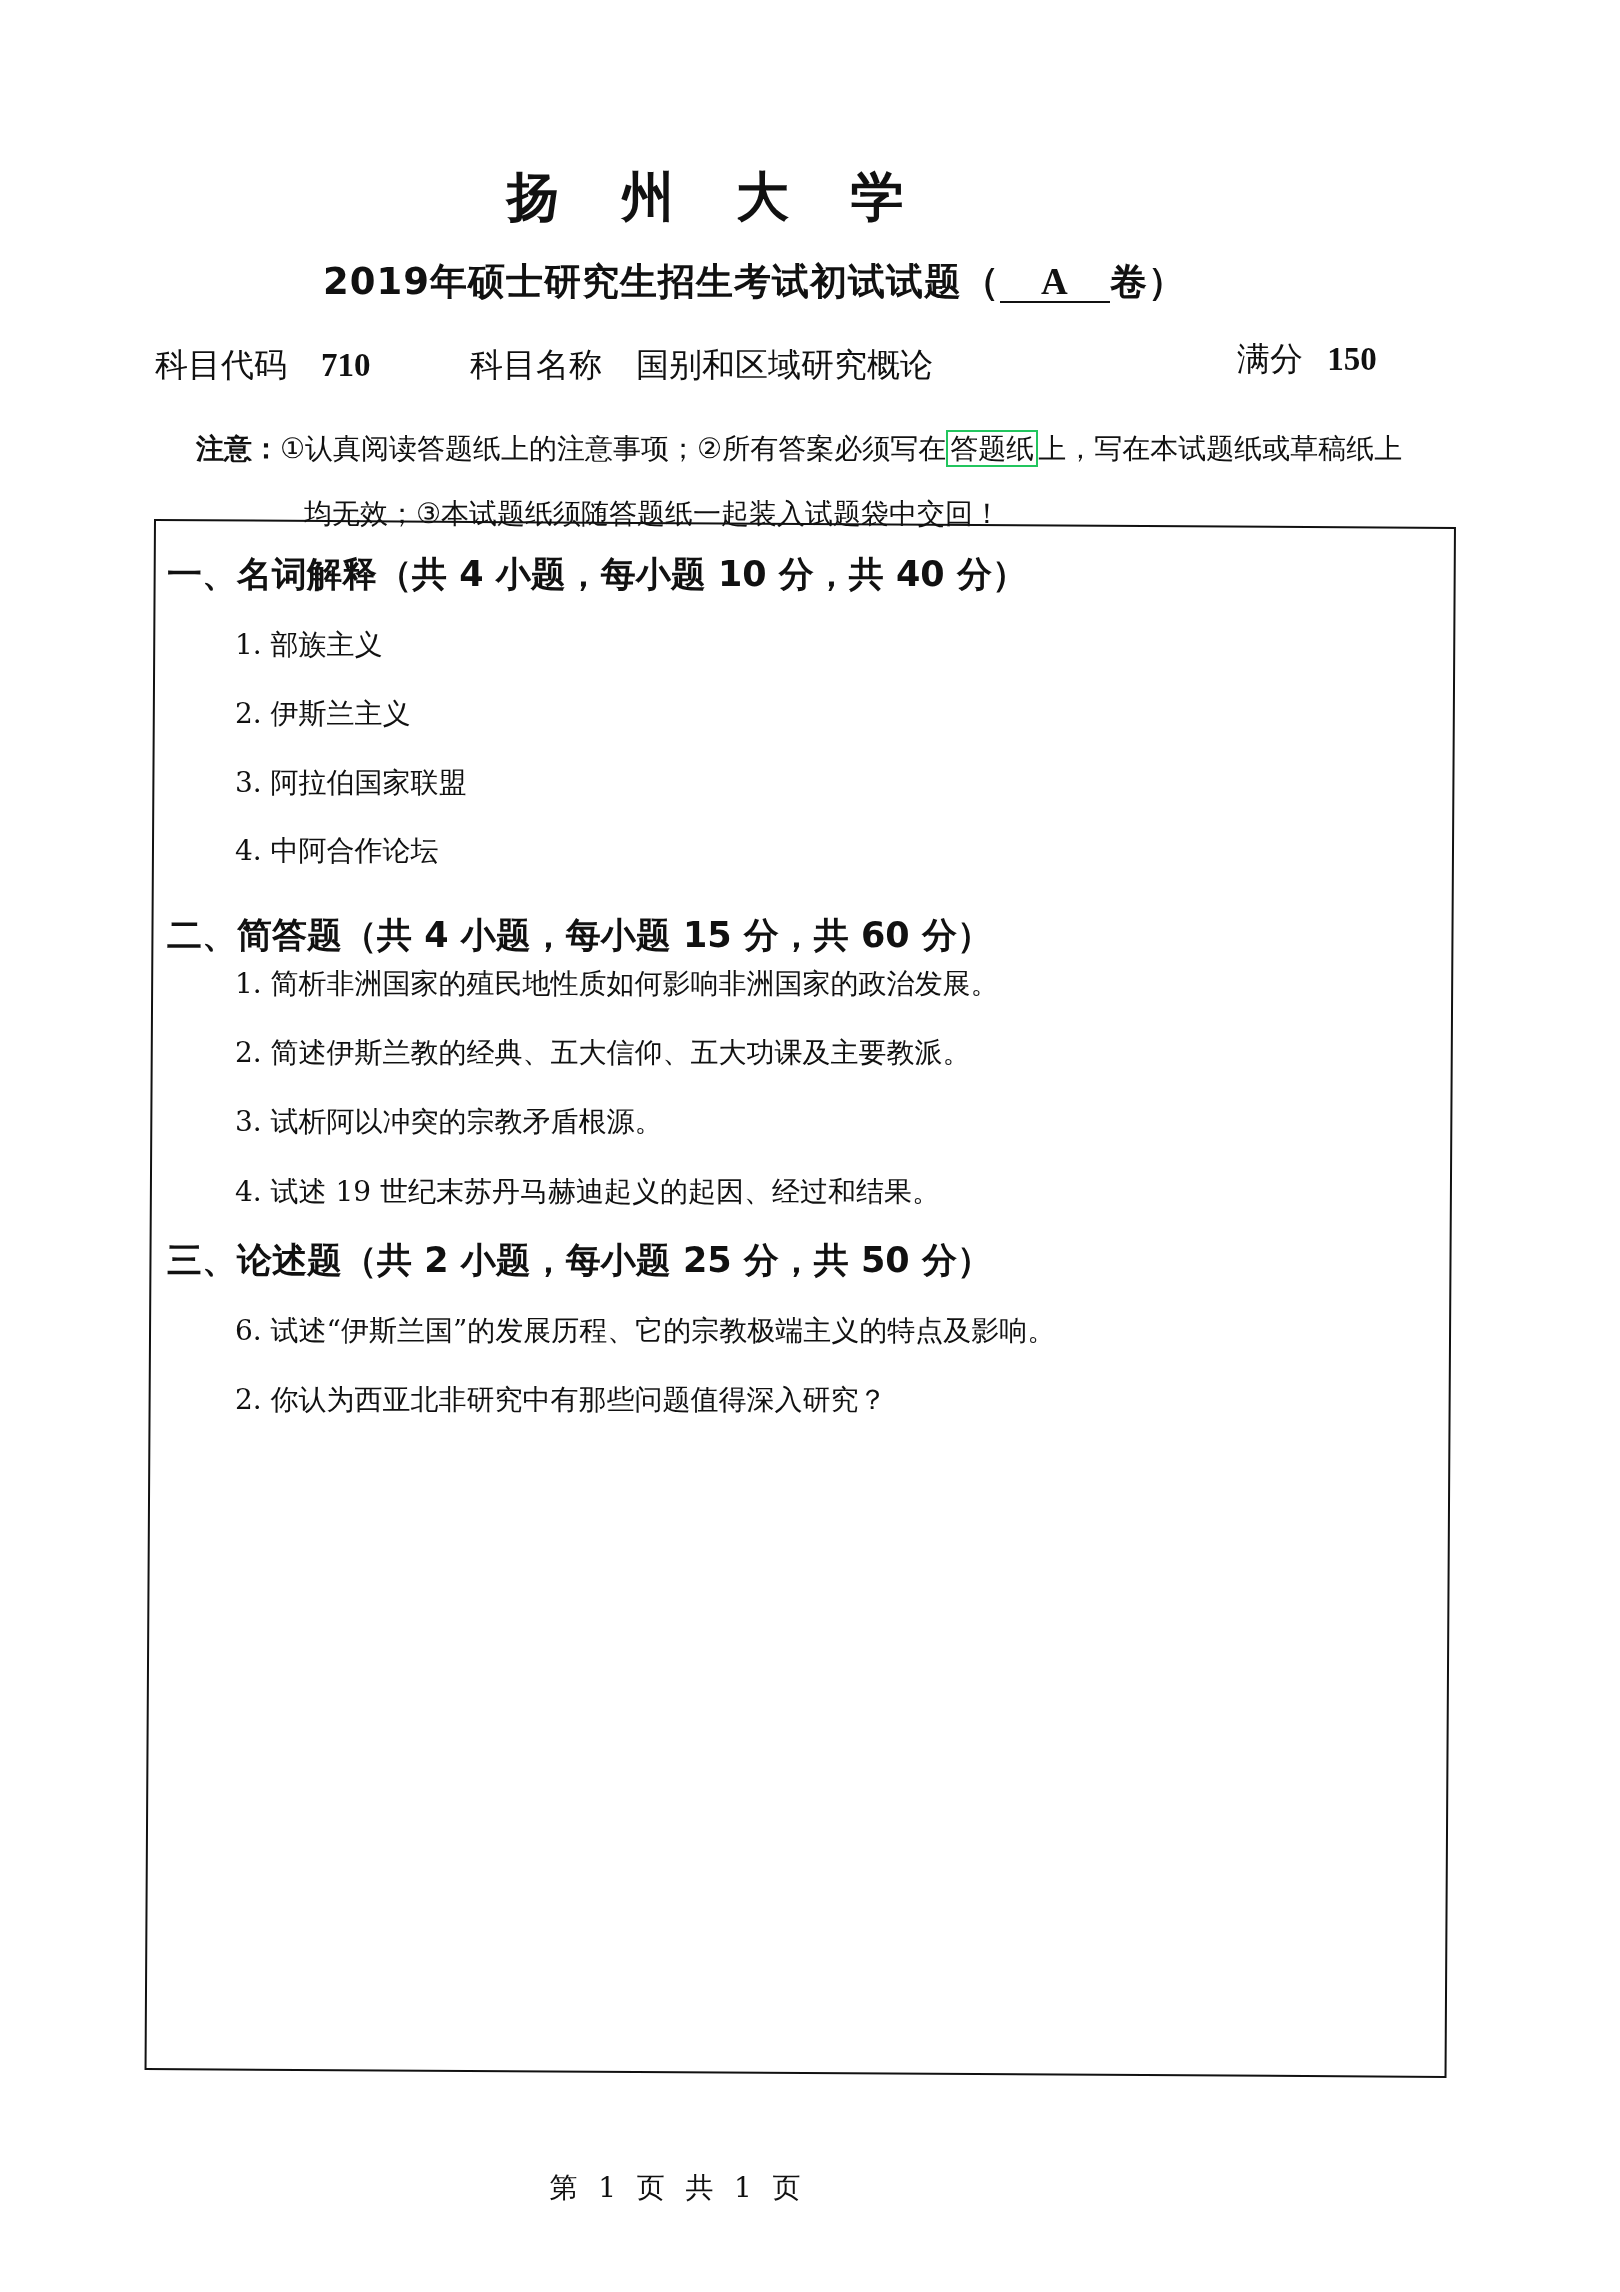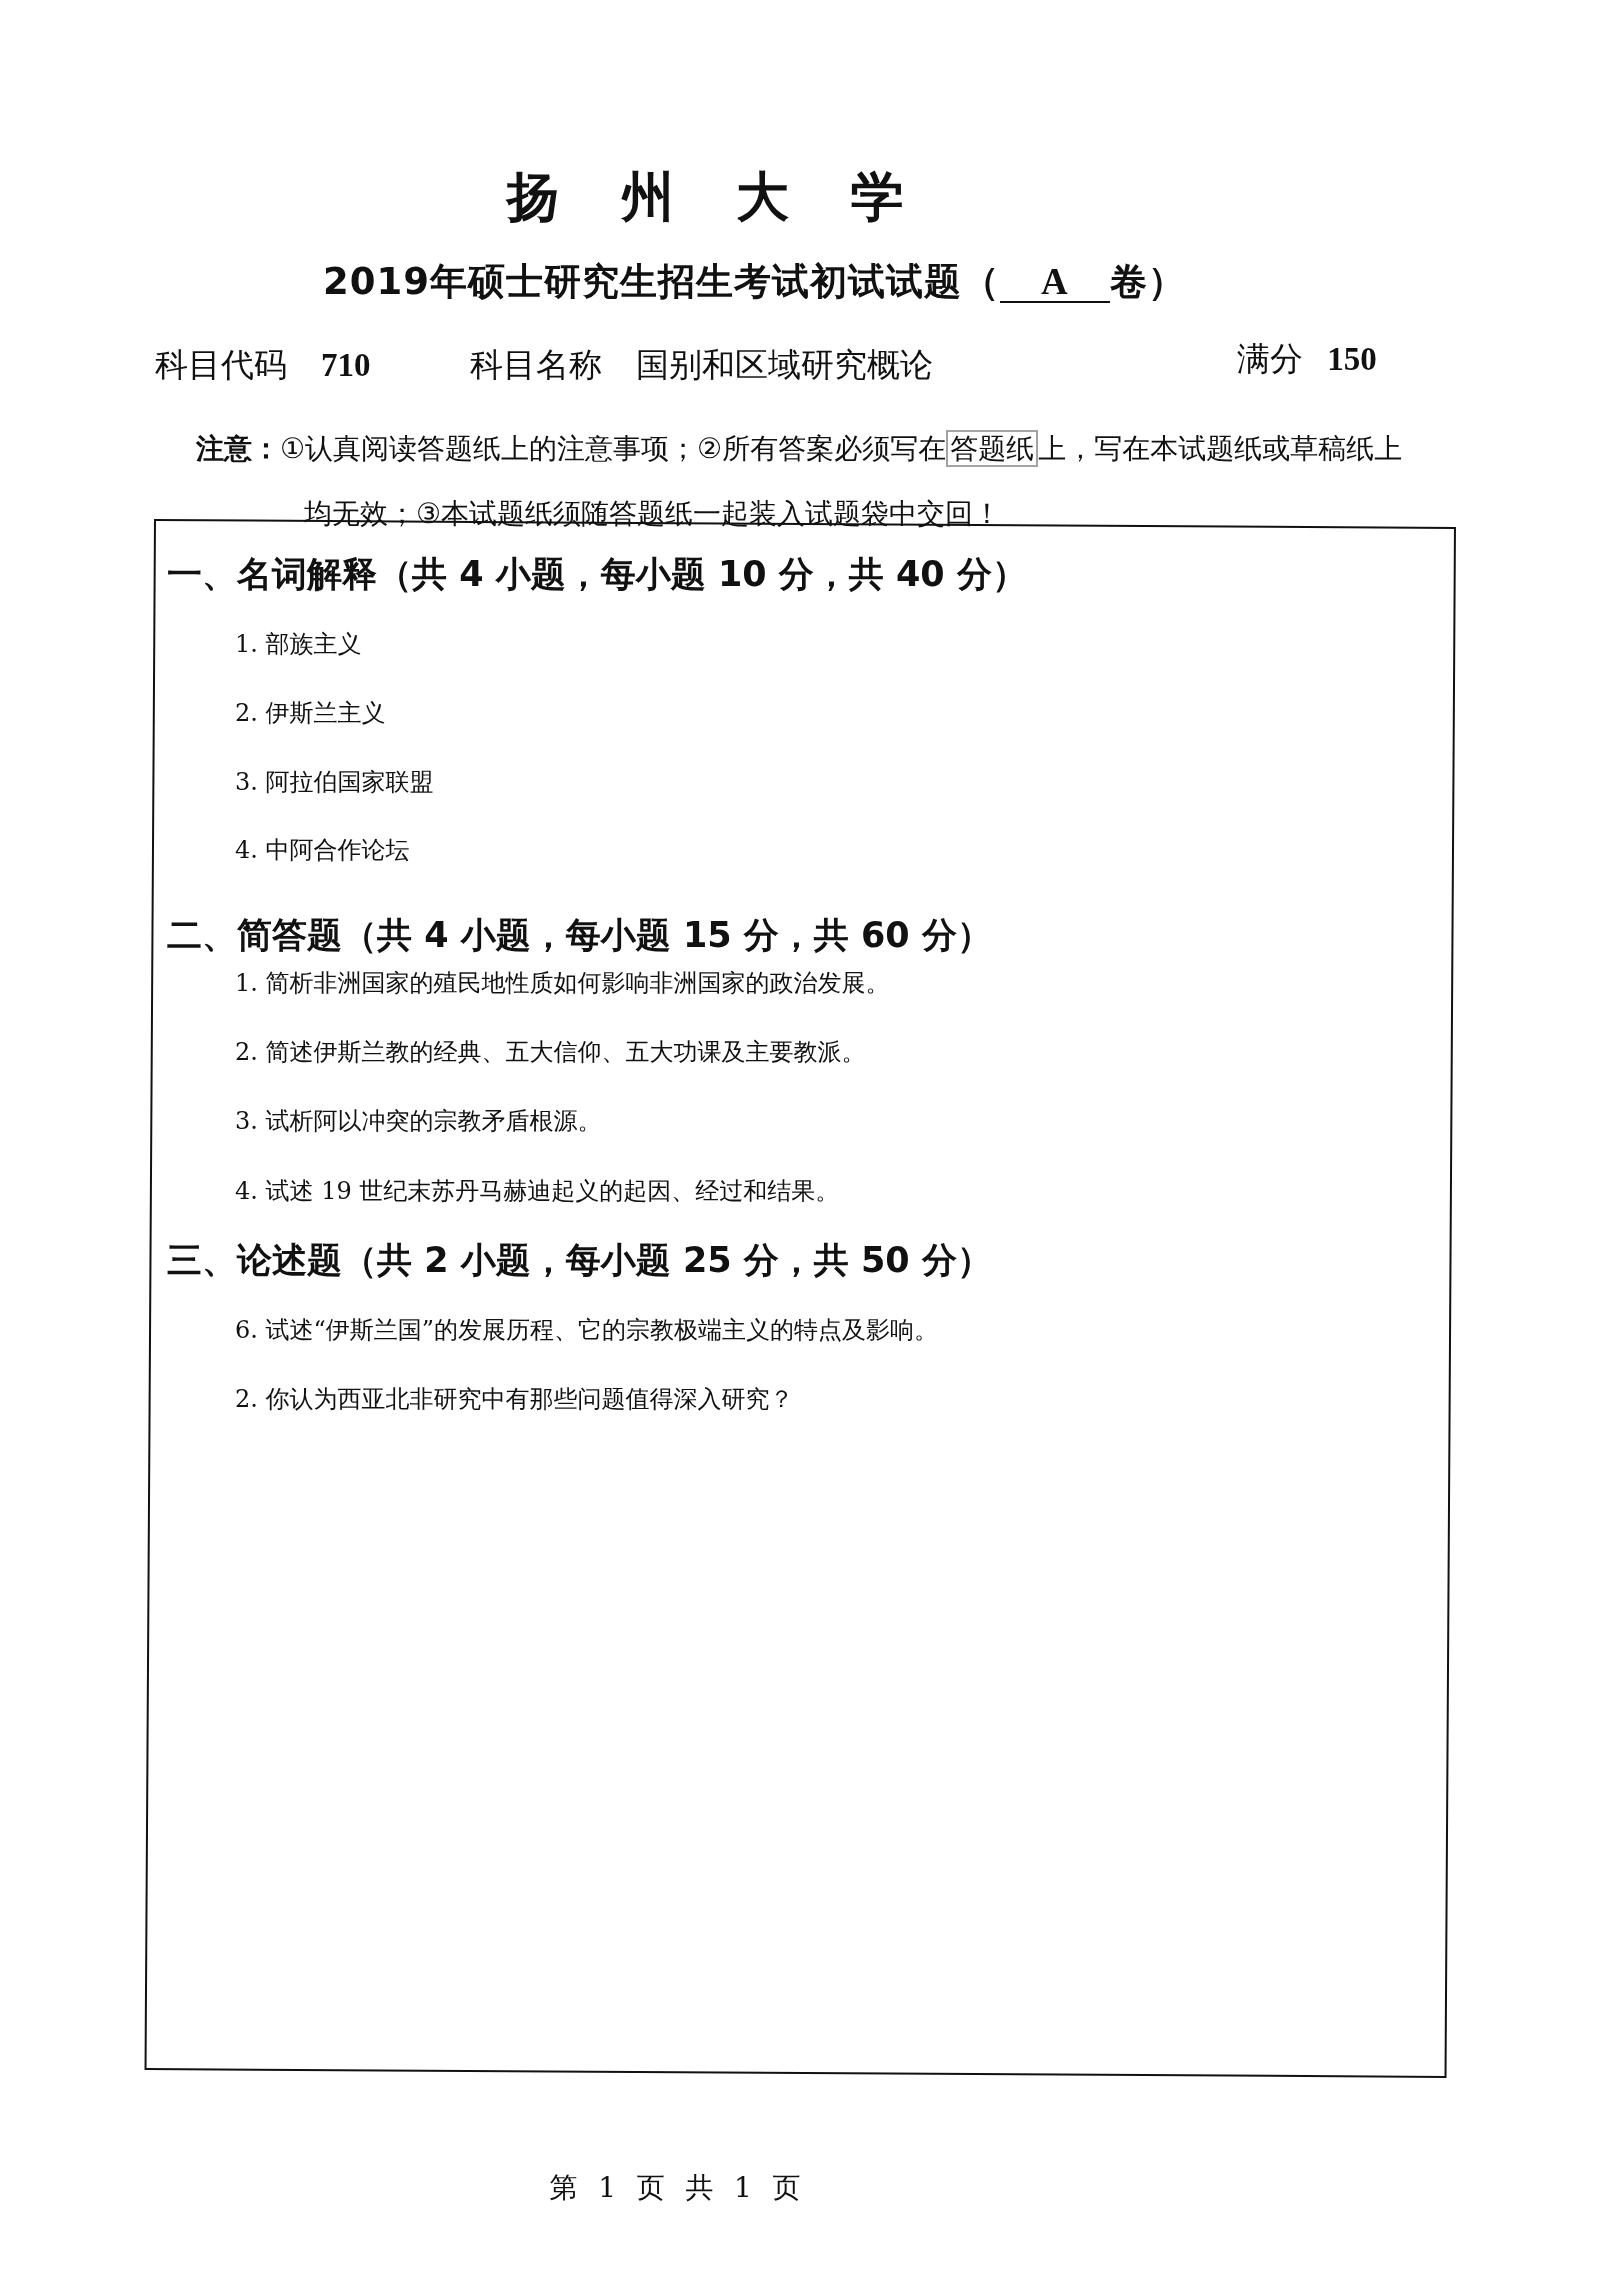--- a/index.html
+++ b/index.html
@@ -25,35 +25,35 @@
     font-family: "Liberation Serif", serif;
   }
   .meta-row { top: 343px; font-size: 33px; line-height: 43px; }
   .meta-label { font-family: "DejaVu Sans", sans-serif; }
   .meta-value { font-family: "Liberation Serif", serif; font-weight: bold; }
   .notice {
     left: 196px; top: 429px; font-size: 28px; line-height: 39px;
     font-family: "DejaVu Sans", sans-serif;
   }
   .notice-line2 { left: 304px; top: 494px; font-size: 28px; line-height: 39px; font-family: "DejaVu Sans", sans-serif; }
-  .boxed-word { border: 2px solid #a3a3a3; padding: 0 2px; }
+  .boxed-word { border: 2px solid #22c55e; padding: 0 2px; }
   .question-box {
     position: absolute; left: 154px; top: 519px;
     width: 1302px; height: 1551px;
     border: 2.9px solid #111; box-sizing: border-box;
     transform: rotate(0.35deg); transform-origin: top left;
   }
   .section-head {
     position: absolute; left: 167px;
     font-family: "DejaVu Sans", sans-serif; font-weight: bold;
     font-size: 35px; line-height: 47px; white-space: nowrap;
   }
   .item {
     position: absolute; left: 235px;
-    font-family: "DejaVu Serif", serif; font-size: 24px; line-height: 39px;
+    font-family: "DejaVu Serif", serif; font-size: 28px; line-height: 39px;
     white-space: nowrap;
   }
   .footer {
     left: 0; width: 1356px; top: 2168px; text-align: center;
     font-size: 28px; line-height: 39px; letter-spacing: 5.9px;
     font-family: "DejaVu Serif", serif;
   }
 </style>
 </head>
 <body>

